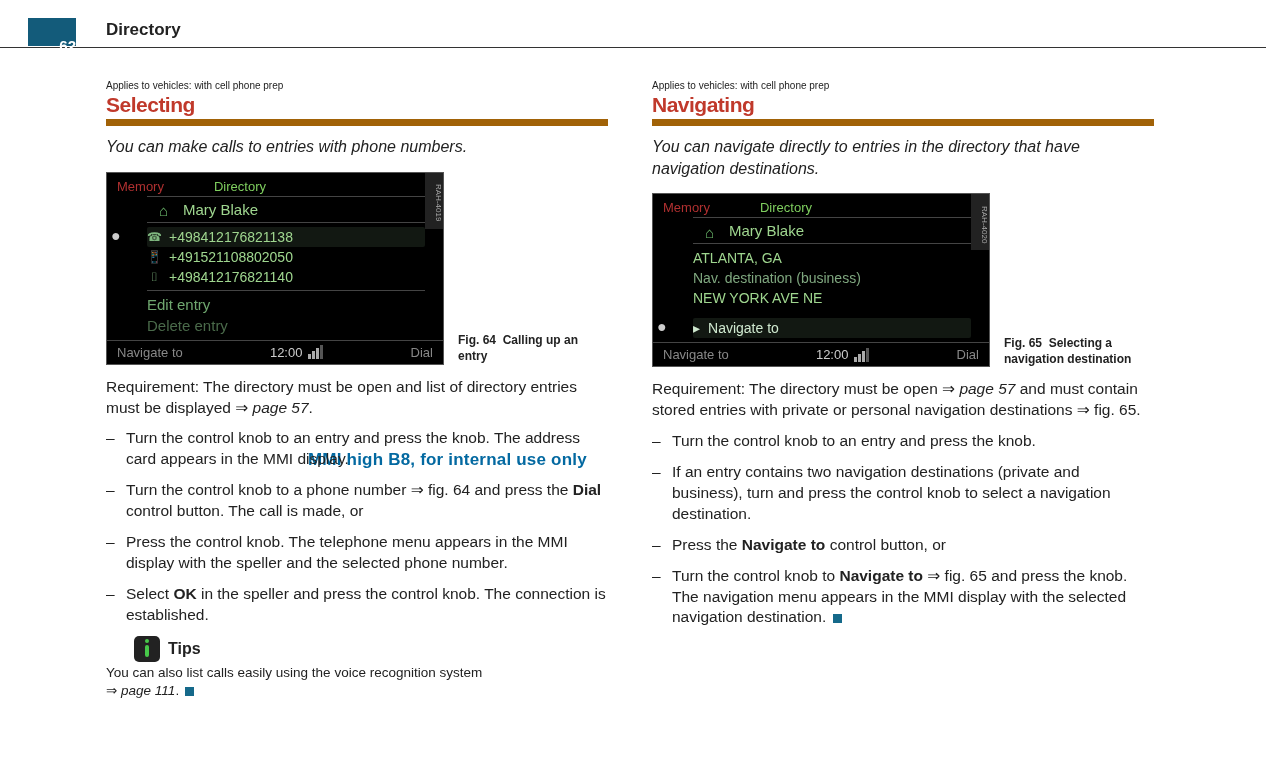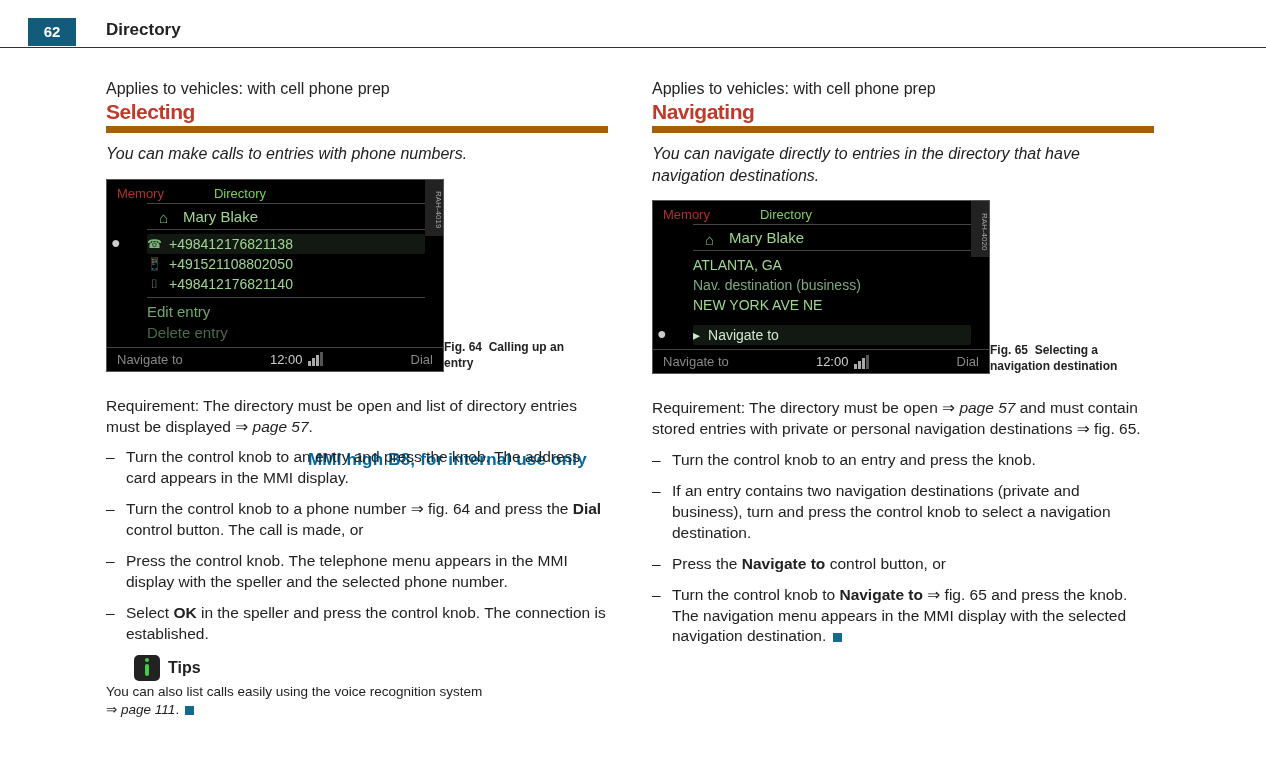--- a/index.html
+++ b/index.html
@@ -19,59 +19,59 @@
     border-bottom: 1px solid #333;
   }
   .page-num-box {
     position: absolute;
     top: 0; left: 28px;
     width: 48px; height: 28px;
     background: #135b7a;
     color: #fff;
     font-weight: bold;
     font-size: 15px;
-    text-align: center;
+    text-align: right;
     line-height: 24px;
-    padding-top:2px;
+    padding-top:16px;
   }
   .page-header-title {
     position: absolute;
     left: 106px; top: 2px;
     font-size: 17px;
     font-weight: bold;
     color: #222;
   }
   .columns {
     position: absolute;
     top: 80px; left: 106px; right: 70px; bottom: 10px;
     display: flex;
     gap: 44px;
   }
   .col { width: 502px; }
   .applies {
-    font-size: 16px;
+    font-size: 10px;
     color: #222;
     margin-bottom: 2px;
   }
   .section-head {
     color: #c0392b;
     font-size: 21px;
     font-weight: bold;
     border-bottom: 7px solid #a16207;
     padding-bottom: 2px;
     margin-bottom: 10px;
     letter-spacing: -0.5px;
   }
   .lead {
     font-style: italic;
     font-size: 16px;
     line-height: 1.35;
     margin-bottom: 14px;
   }
-  .fig-row { display: flex; align-items: flex-end; margin-bottom: 24px; }
+  .fig-row { display: flex; align-items: flex-end; gap: 14px; margin-bottom: 12px; }
   .mmi-screen {
     width: 338px;
     background:#000;
     color:#8fbf8f;
     font-family: Verdana, sans-serif;
     font-size: 13px;
     border:1px solid #555;
     position:relative;
   }
   .mmi-top { display:flex; padding:6px 10px 2px; font-size:13px; align-items:center;}

